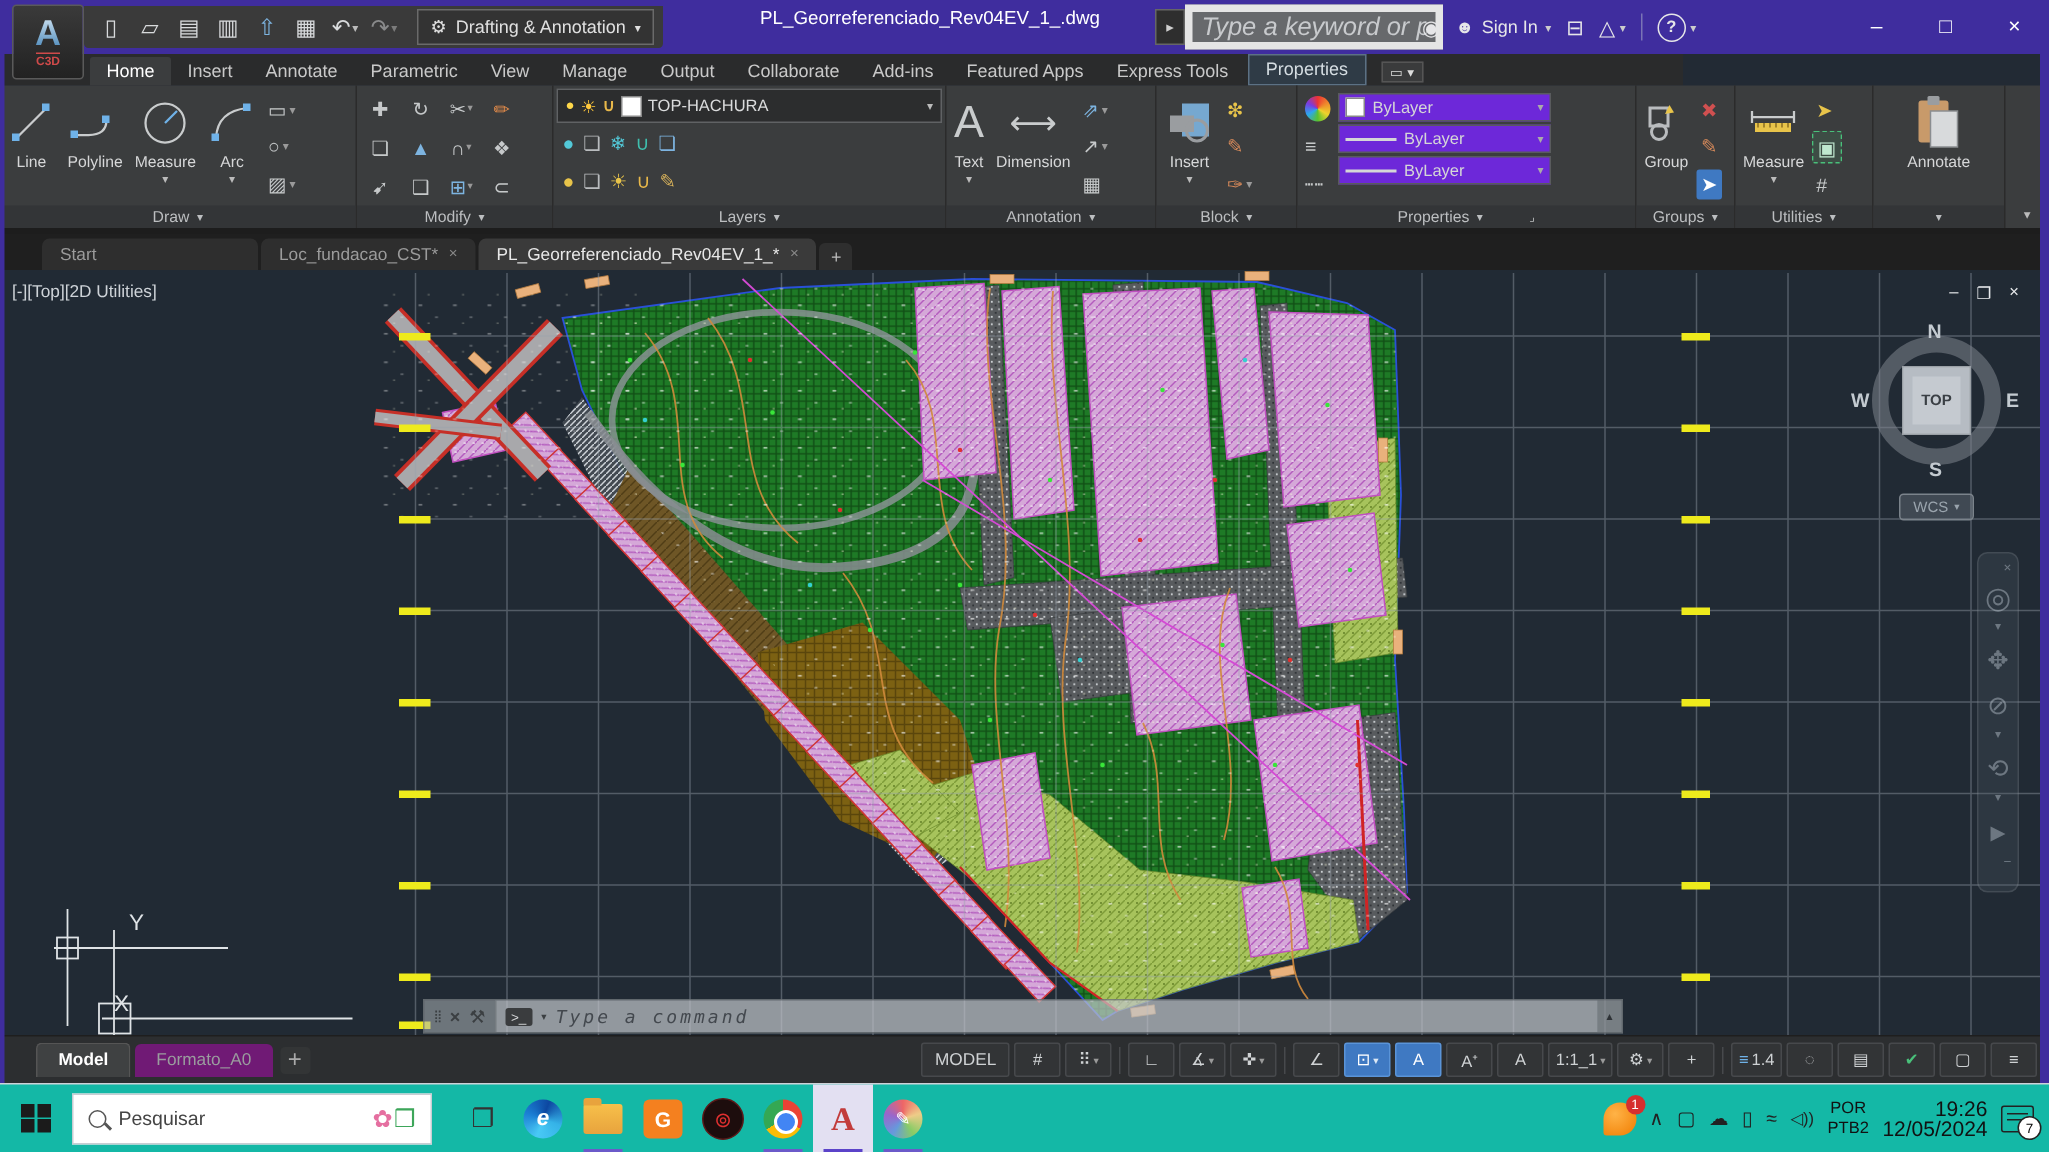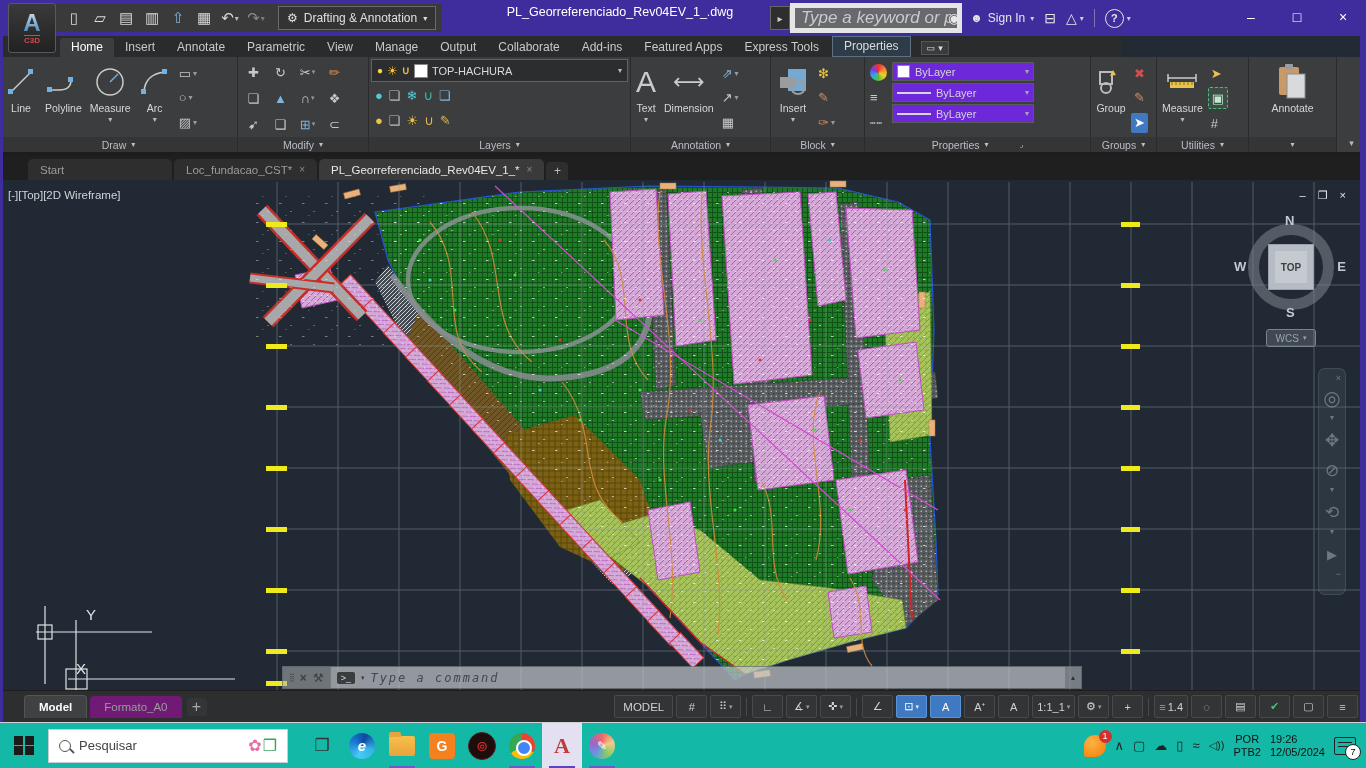--- a/index.html
+++ b/index.html
@@ -126,21 +126,21 @@
   .gpdf{width:26px;height:26px;background:#f4801f;border-radius:4px;color:#fff;font-weight:bold;font-size:14px;display:flex;align-items:center;justify-content:center;}
   .sec{background:#1d0d0d;color:#e03030;font-size:14px;border:1px solid #5a1a1a;}
   .acadA{font-size:22px;font-weight:bold;color:#c23b3b;font-family:"Liberation Serif",serif;}
   .paint{background:conic-gradient(#e66,#ec8,#8c6,#69d,#96c,#e66);color:#fff;font-size:12px;}
   .tview{font-size:17px;color:#333;}
   .tray{margin-left:auto;display:flex;align-items:center;gap:9px;padding-right:10px;}
   .trico{font-size:13px;color:#222;cursor:pointer;position:relative;}
   .bird{width:22px;height:22px;border-radius:50% 50% 50% 10%;background:radial-gradient(circle at 35% 35%,#ffb347,#f07c00);position:relative;cursor:pointer;}
   .badge{position:absolute;top:-5px;right:-6px;background:#d62f2f;color:#fff;border-radius:50%;width:13px;height:13px;font-size:9px;display:flex;align-items:center;justify-content:center;}
   .langblk{font-size:11px;color:#111;line-height:13px;text-align:center;cursor:pointer;}
-  .clockblk{font-size:11px;color:#111;line-height:13px;text-align:left;cursor:pointer;}
+  .clockblk{font-size:14px;color:#111;line-height:13px;text-align:right;cursor:pointer;}
   .notif{width:20px;height:16px;border:1.5px solid #222;border-radius:2px;position:relative;cursor:pointer;}
   .notif i{position:absolute;left:3px;right:3px;height:1.5px;background:#222;font-style:normal;}
   .ncount{position:absolute;right:-6px;bottom:-6px;width:14px;height:14px;border:1.5px solid #222;background:#fff;border-radius:50%;font-size:9px;display:flex;align-items:center;justify-content:center;}
 </style>
 </head>
 <body>
 
 <div id="root">
 
   <div class="titlebar">
@@ -767,21 +767,21 @@
         <line x1="76" y1="440" x2="76" y2="510"></line>
         <line x1="36" y1="452" x2="152" y2="452"></line>
         <line x1="68" y1="499" x2="235" y2="499"></line>
         <rect x="38" y="445" width="14" height="14"></rect>
         <rect x="66" y="489" width="21" height="20"></rect>
         <text x="86" y="440" fill="#dfe3e6" stroke="none" font-size="15" font-family="Liberation Sans, sans-serif">Y</text>
         <text x="76" y="494" fill="#dfe3e6" stroke="none" font-size="15" font-family="Liberation Sans, sans-serif">X</text>
       </g>
     </svg>
 
-    <div class="vplabel">[-][Top][2D Wireframe]</div>
+    <div class="vplabel">[-][Top][2D Utilities]</div>
     <div class="vpctrl">
       <span>–</span>
       <span>❐</span>
       <span>×</span>
     </div>
 
     <div class="viewcube">
       <div class="vring"></div>
       <span class="vletter" style="left:44px;top:-4px">N</span>
       <span class="vletter" style="left:-7px;top:42px">W</span>

